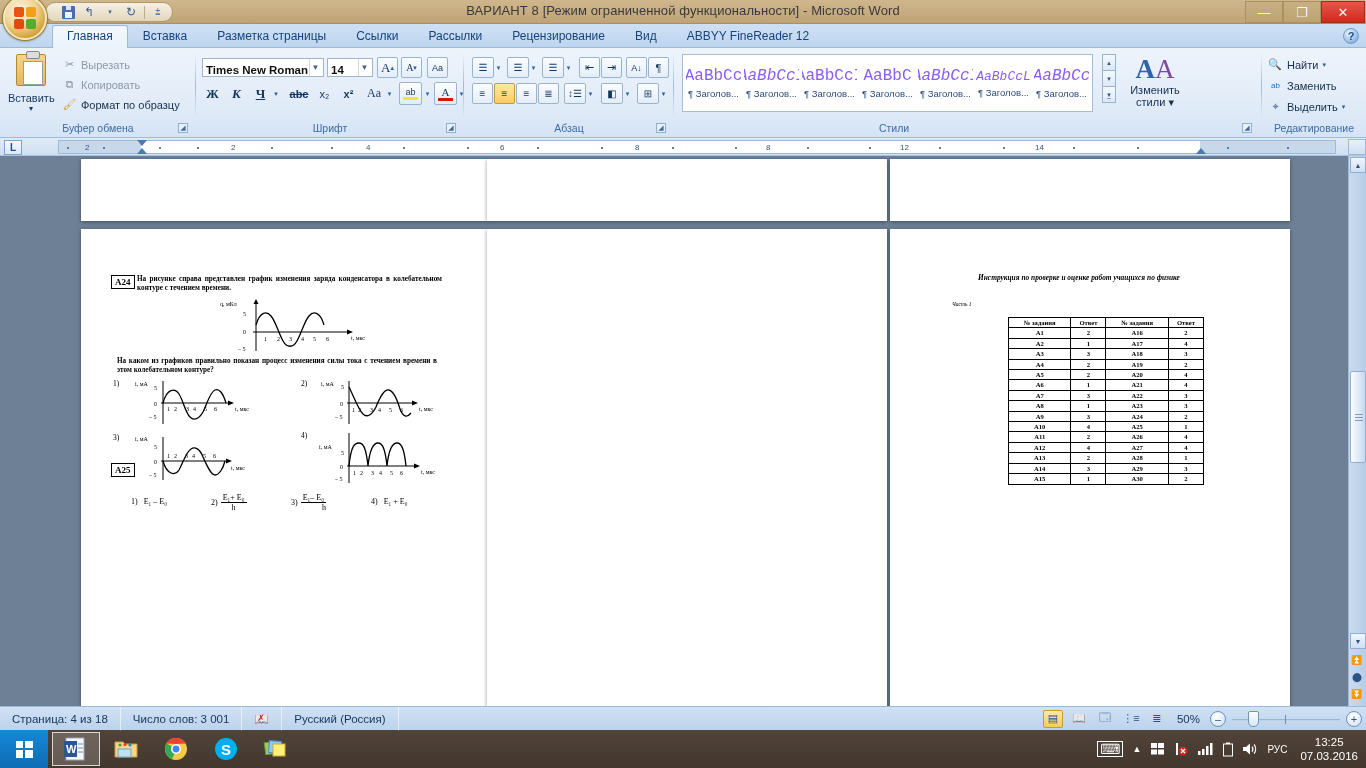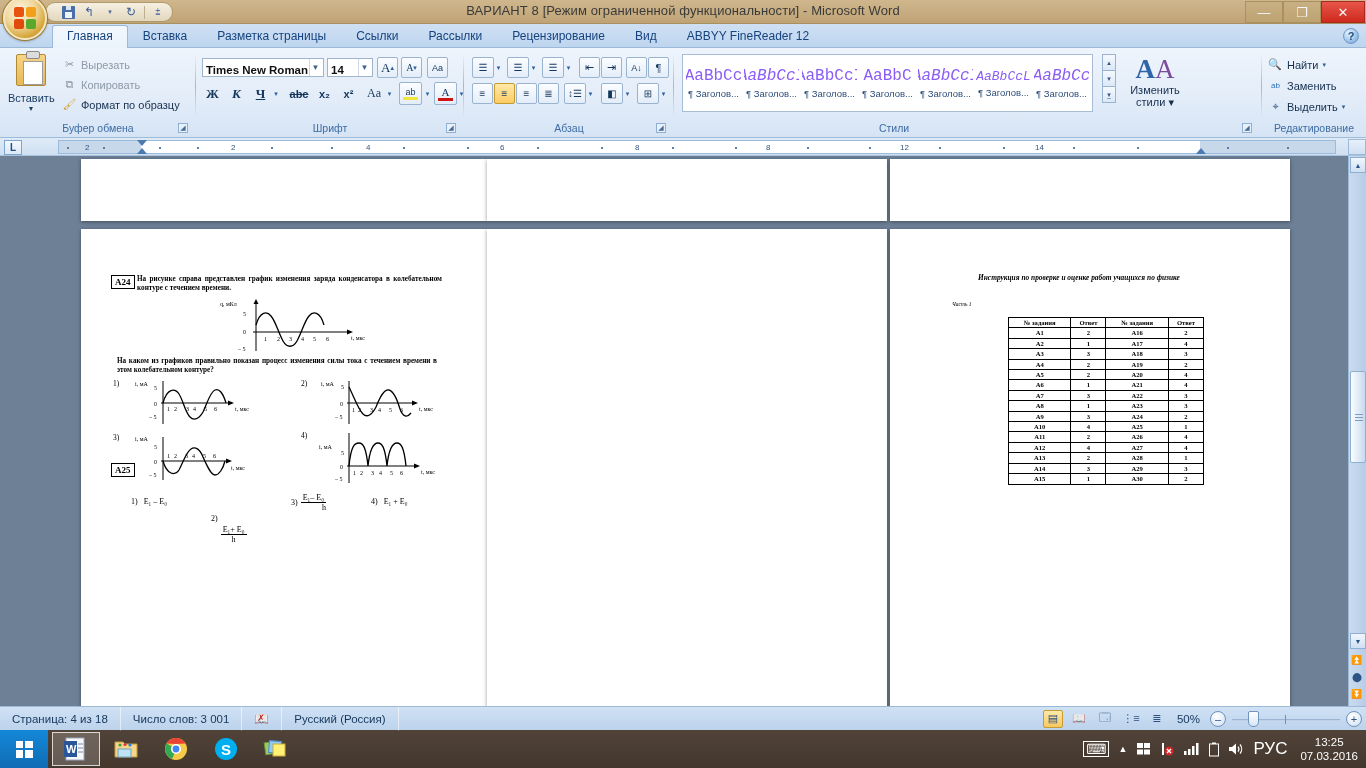--- a/index.html
+++ b/index.html
@@ -362,21 +362,21 @@
         <i style="font-family:'Liberation Serif',serif;font-size:13px;font-weight:bold">К</i>
       </div>
       <div class="ibtn" style="left:54px;top:33px;">
         <span style="font-family:'Liberation Serif',serif;font-size:13px;font-weight:bold;text-decoration:underline">Ч</span>
       </div>
       <div class="ibtn" style="left:74px;top:33px;width:12px;font-size:7px;color:#2a5fa0">▾</div>
       <div class="ibtn" style="left:90px;top:33px;width:26px;">
         <span style="font-size:11px;text-decoration:line-through;font-weight:bold">abc</span>
       </div>
       <div class="ibtn" style="left:118px;top:33px;">
-        <span style="font-size:11px;font-weight:bold">x₂</span>
+        <span style="font-size:11px;font-weight:normal">x₂</span>
       </div>
       <div class="ibtn" style="left:142px;top:33px;">
         <span style="font-size:11px;font-weight:bold">x²</span>
       </div>
       <div class="ibtn" style="left:166px;top:33px;width:24px;">
         <span style="font-family:'Liberation Serif',serif;font-size:12px">Aa</span>
       </div>
       <div class="ibtn" style="left:188px;top:33px;width:11px;font-size:7px;color:#2a5fa0">▾</div>
 
       <div class="ibtn framed" style="left:203px;top:32px;width:23px;height:23px;flex-direction:column;gap:0">
@@ -688,21 +688,21 @@
       <div class="qbox" style="left:30px;top:234px;">A25</div>
 
       <div style="position:absolute;left:50px;top:264px;width:320px;height:22px;">
         <div style="position:absolute;left:0;top:4px;font-family:'Liberation Serif',serif;font-size:8px;">
           <span>1)</span>
           <span style="margin-left:4px">E₁ – E₀</span>
         </div>
         <div style="position:absolute;left:80px;top:0;font-family:'Liberation Serif',serif;font-size:8px;display:flex;align-items:center;gap:3px;">
           <span>2)</span>
           <span style="display:inline-block;text-align:center;">
-            <span style="display:block;border-bottom:1px solid #000;padding:0 2px;margin-top:32px;">E₁+ E₀</span>
+            <span style="display:block;border-bottom:1px solid #000;padding:0 2px;">E₁+ E₀</span>
             <span style="display:block;">h</span>
           </span>
         </div>
         <div style="position:absolute;left:160px;top:0;font-family:'Liberation Serif',serif;font-size:8px;display:flex;align-items:center;gap:3px;">
           <span>3)</span>
           <span style="display:inline-block;text-align:right;">
             <span style="display:block;border-bottom:1px solid #000;padding:0 2px;">E₁– E₀</span>
             <span style="display:block;">h</span>
           </span>
         </div>
@@ -963,21 +963,21 @@
             <rect x="3" y="0.5" width="4" height="1.5" fill="#fff"></rect>
           </svg>
       </span>
       <span>
         <svg width="16" height="14" viewBox="0 0 16 14">
             <path d="M1 5 h3 l4 -3.5 v11 l-4 -3.5 h-3 z" fill="#fff"></path>
             <path d="M10 4.5 a4 4 0 0 1 0 5" stroke="#fff" fill="none" stroke-width="1.2"></path>
             <path d="M12 2.5 a7 7 0 0 1 0 9" stroke="#fff" fill="none" stroke-width="1.2"></path>
           </svg>
       </span>
-      <span style="font-size:17px;">РУС</span>
+      <span style="font-size:10px;">РУС</span>
       <div class="clock">
         <div>13:25</div>
         <div>07.03.2016</div>
       </div>
     </div>
   </div>
 
 </div>
 
 </body></html>

